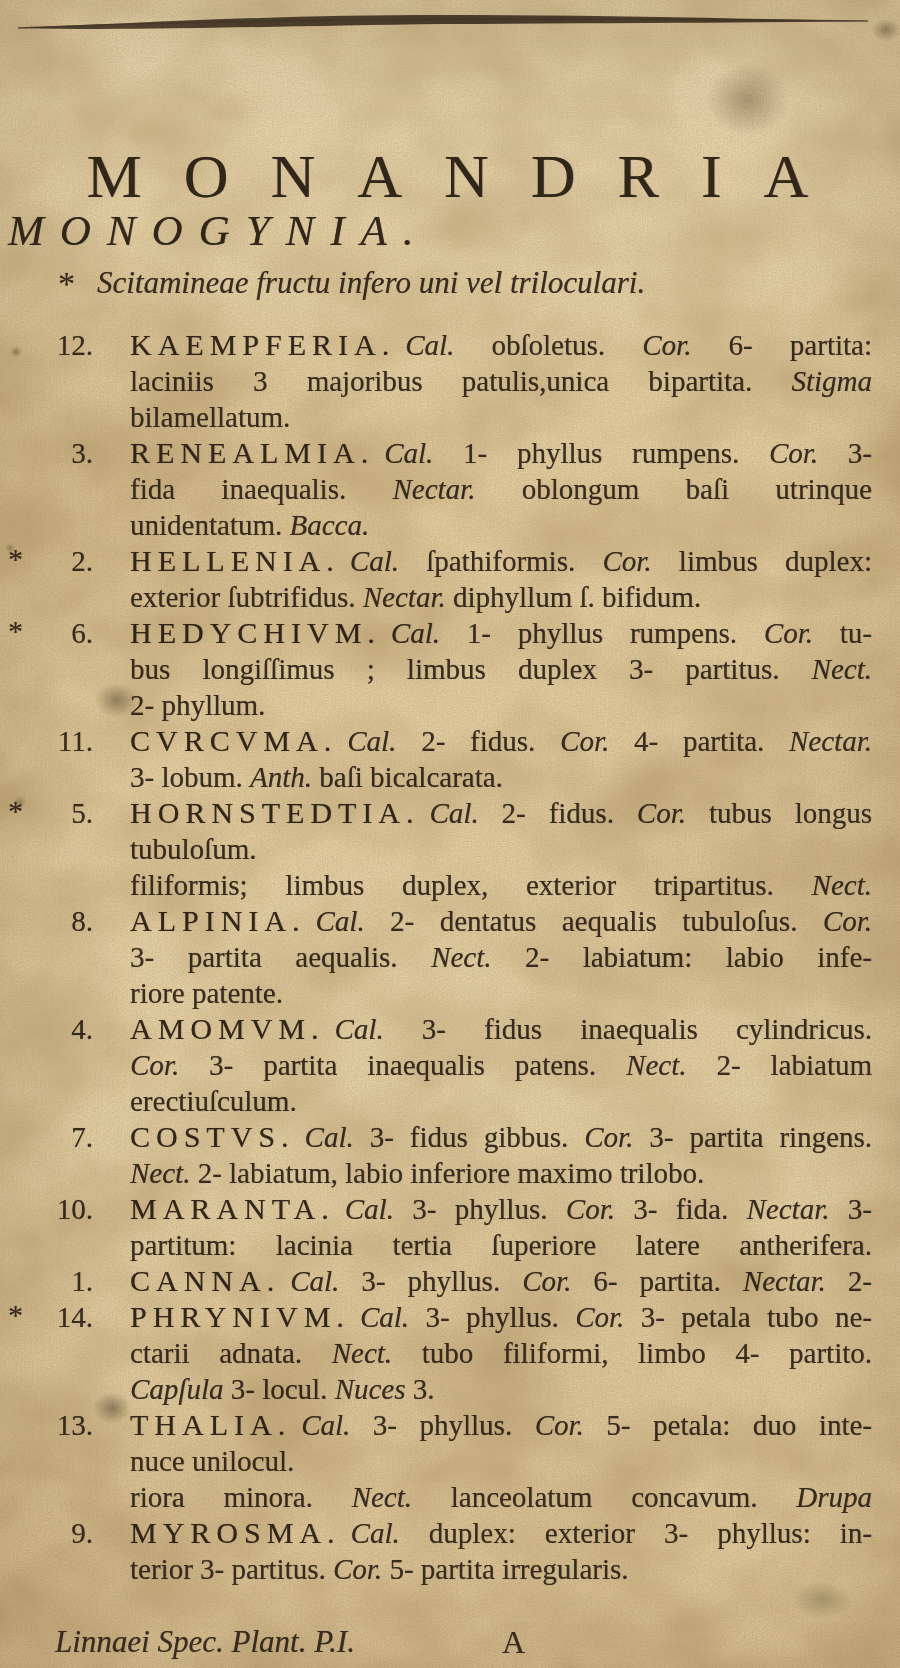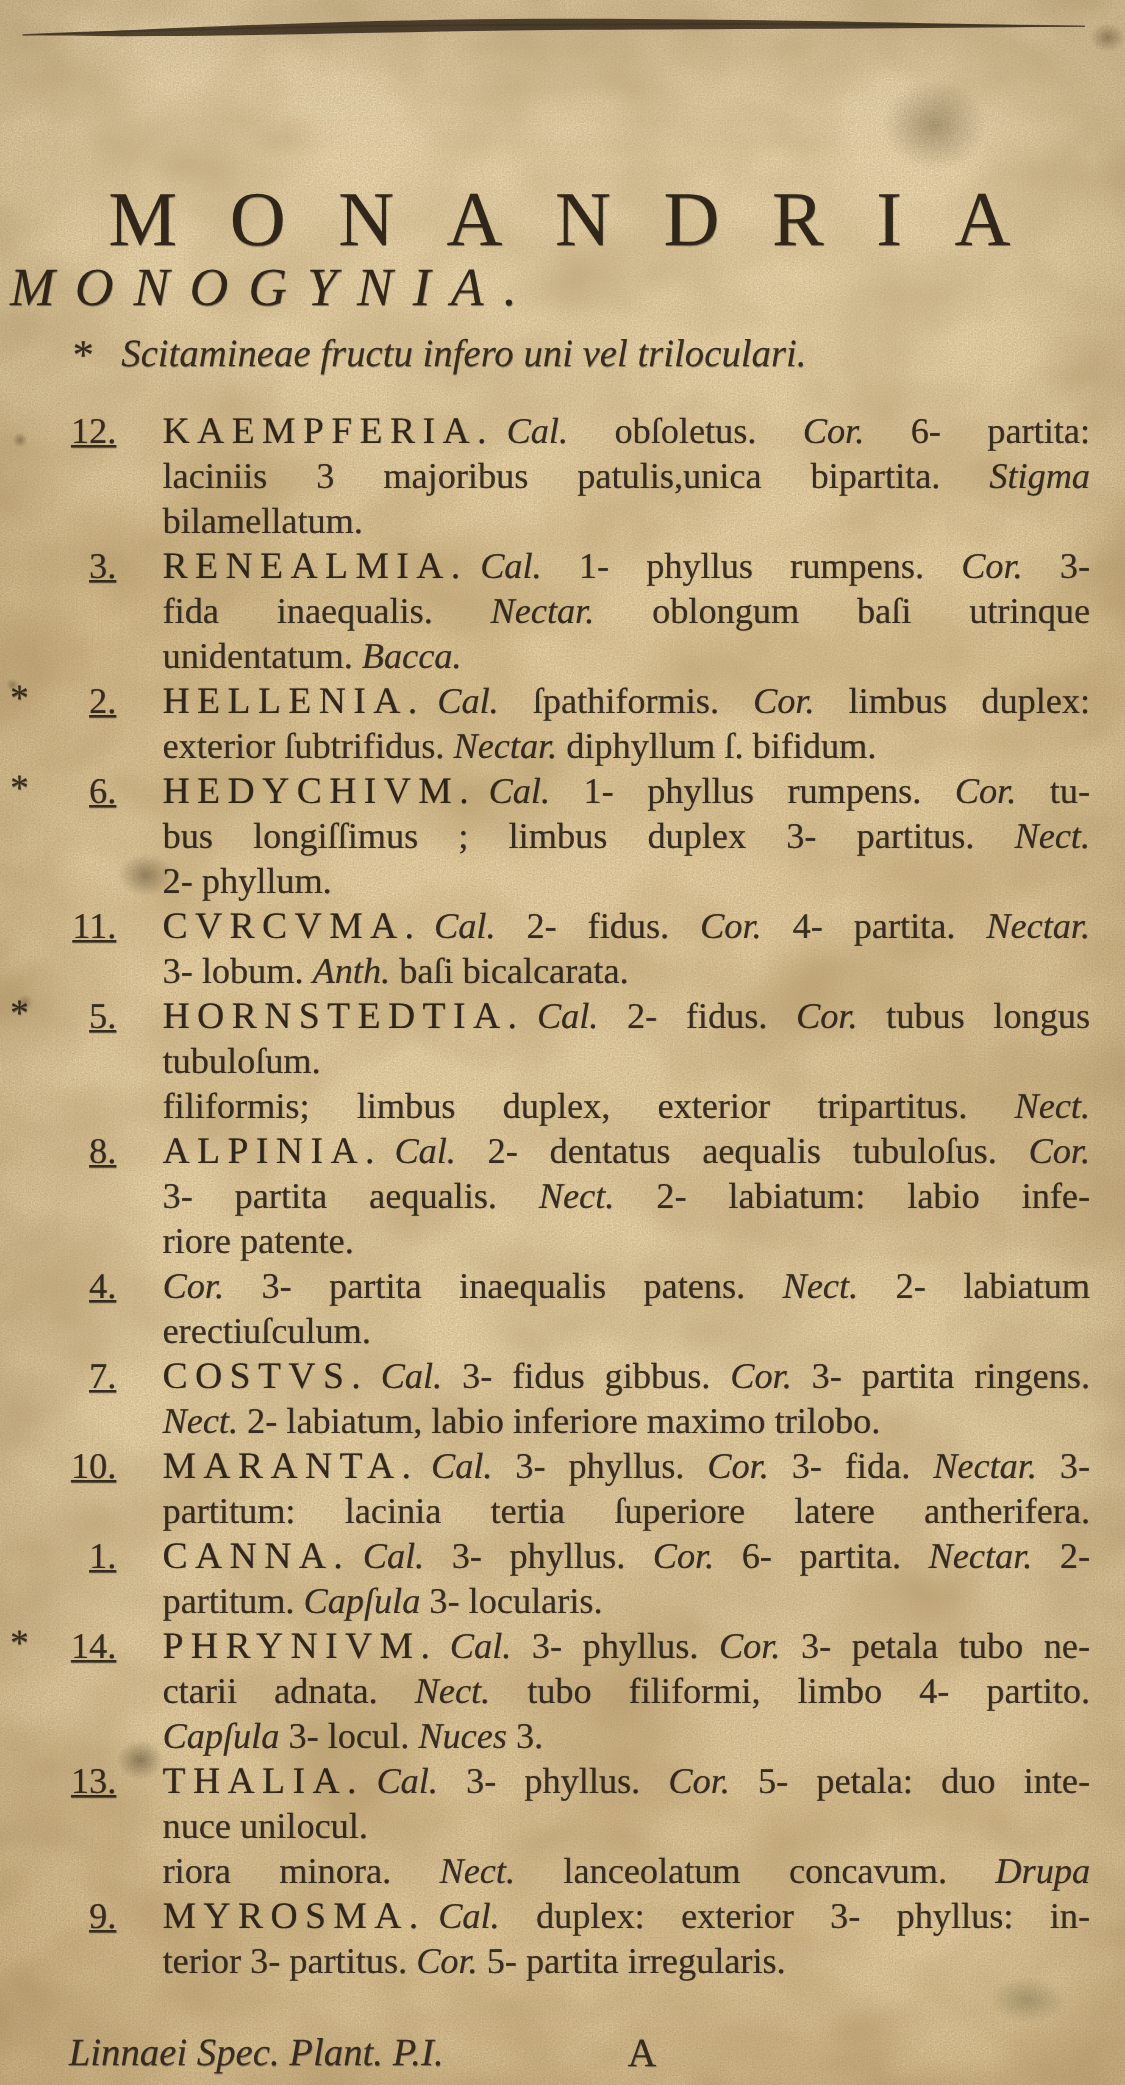--- a/index.html
+++ b/index.html
@@ -53,21 +53,21 @@
     position:absolute;top:264px;left:58px;z-index:2;
     font-style:italic;font-size:31px;line-height:1.2;white-space:nowrap;
   }
   .note .note-star{font-style:normal;font-size:34px;margin-right:22px;vertical-align:-2px;}
 
   
   .entries{position:absolute;top:327px;left:0;width:900px;z-index:2;}
   .entry{position:relative;padding-left:130px;}
   .entry .num{
     position:absolute;left:0;top:0;width:100px;box-sizing:border-box;
-    text-align:right;padding-right:7px;font-size:29px;line-height:36px;text-decoration:underline;
+    text-align:right;padding-right:7px;font-size:29px;line-height:36px;
   }
   .entry .star{
     position:absolute;left:8px;top:-2px;font-size:30px;line-height:36px;
   }
   .line{
     width:742px;font-size:29px;line-height:36px;
     text-align:left;
   }
   .line.just{text-align:justify;text-align-last:justify;}
   .seg{white-space:pre-wrap;}
@@ -143,37 +143,37 @@
         <div class="line just" style=""><span class="seg">filiformis; limbus duplex, exterior tripartitus. </span><span class="seg ital">Nect.</span></div>
       </div>
       <div class="entry">
         <span class="num">8.</span>
         <div class="line just" style=""><span class="seg genus">ALPINIA.</span><span class="seg ital">Cal.</span><span class="seg"> 2- dentatus aequalis tubuloſus. </span><span class="seg ital">Cor.</span></div>
         <div class="line just" style=""><span class="seg">3- partita aequalis. </span><span class="seg ital">Nect.</span><span class="seg"> 2- labiatum: labio infe-</span></div>
         <div class="line" style=""><span class="seg">riore patente.</span></div>
       </div>
       <div class="entry">
         <span class="num">4.</span>
+        <div class="line just" style=""><span class="seg genus">AMOMVM.</span><span class="seg ital">Cal.</span><span class="seg"> 3- fidus inaequalis cylindricus.</span></div>
         <div class="line just" style=""><span class="seg ital">Cor.</span><span class="seg"> 3- partita inaequalis patens. </span><span class="seg ital">Nect.</span><span class="seg"> 2- labiatum</span></div>
         <div class="line" style=""><span class="seg">erectiuſculum.</span></div>
       </div>
       <div class="entry">
         <span class="num">7.</span>
         <div class="line just" style=""><span class="seg genus">COSTVS.</span><span class="seg ital">Cal.</span><span class="seg"> 3- fidus gibbus. </span><span class="seg ital">Cor.</span><span class="seg"> 3- partita ringens.</span></div>
         <div class="line" style=""><span class="seg ital">Nect.</span><span class="seg"> 2- labiatum, labio inferiore maximo trilobo.</span></div>
       </div>
       <div class="entry">
         <span class="num">10.</span>
         <div class="line just" style=""><span class="seg genus">MARANTA.</span><span class="seg ital">Cal.</span><span class="seg"> 3- phyllus. </span><span class="seg ital">Cor.</span><span class="seg"> 3- fida. </span><span class="seg ital">Nectar.</span><span class="seg"> 3-</span></div>
         <div class="line just" style=""><span class="seg">partitum: lacinia tertia ſuperiore latere antherifera.</span></div>
       </div>
       <div class="entry">
         <span class="num">1.</span>
         <div class="line just" style=""><span class="seg genus">CANNA.</span><span class="seg ital">Cal.</span><span class="seg"> 3- phyllus. </span><span class="seg ital">Cor.</span><span class="seg"> 6- partita. </span><span class="seg ital">Nectar.</span><span class="seg"> 2-</span></div>
-        <div class="line" style=""><span class="seg">partitum. </span><span class="seg ital">Capſula</span><span class="seg"> 3- locularis.</span></div>
       </div>
       <div class="entry">
         <span class="star">*</span>
         <span class="num">14.</span>
         <div class="line just" style=""><span class="seg genus">PHRYNIVM.</span><span class="seg ital">Cal.</span><span class="seg"> 3- phyllus. </span><span class="seg ital">Cor.</span><span class="seg"> 3- petala tubo ne-</span></div>
         <div class="line just" style=""><span class="seg">ctarii adnata. </span><span class="seg ital">Nect.</span><span class="seg"> tubo filiformi, limbo 4- partito.</span></div>
         <div class="line" style=""><span class="seg ital">Capſula</span><span class="seg"> 3- locul. </span><span class="seg ital">Nuces</span><span class="seg"> 3.</span></div>
       </div>
       <div class="entry">
         <span class="num">13.</span>

